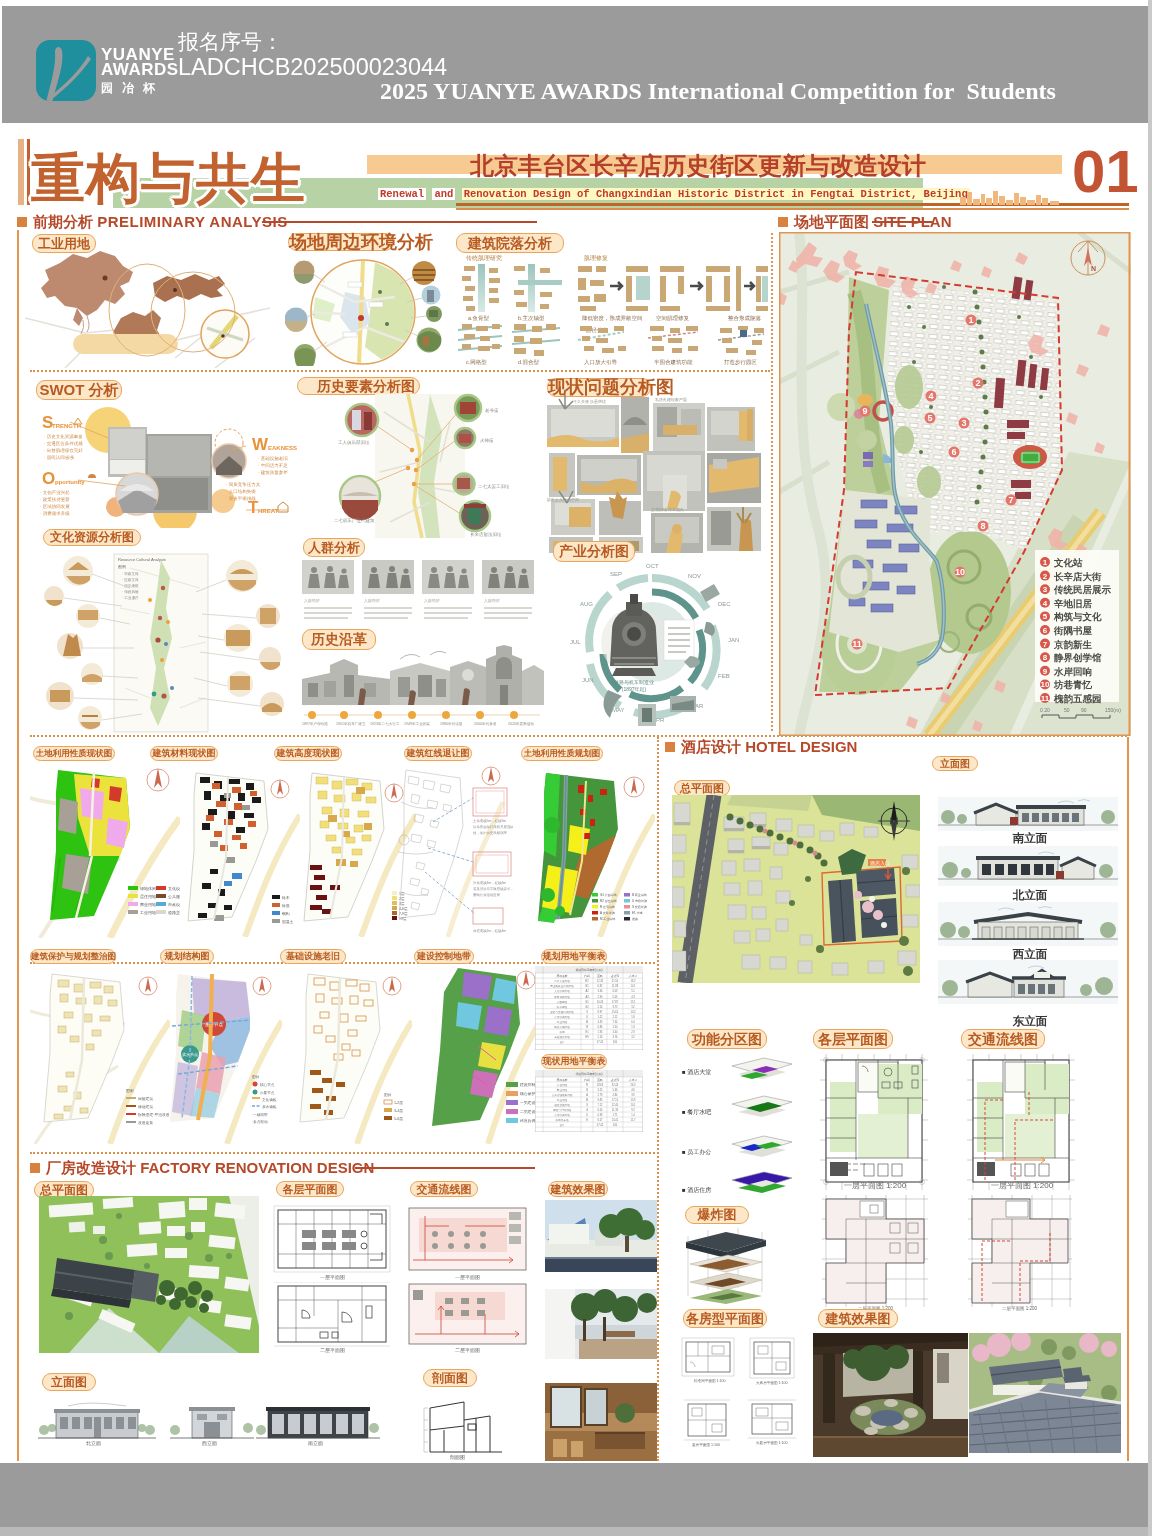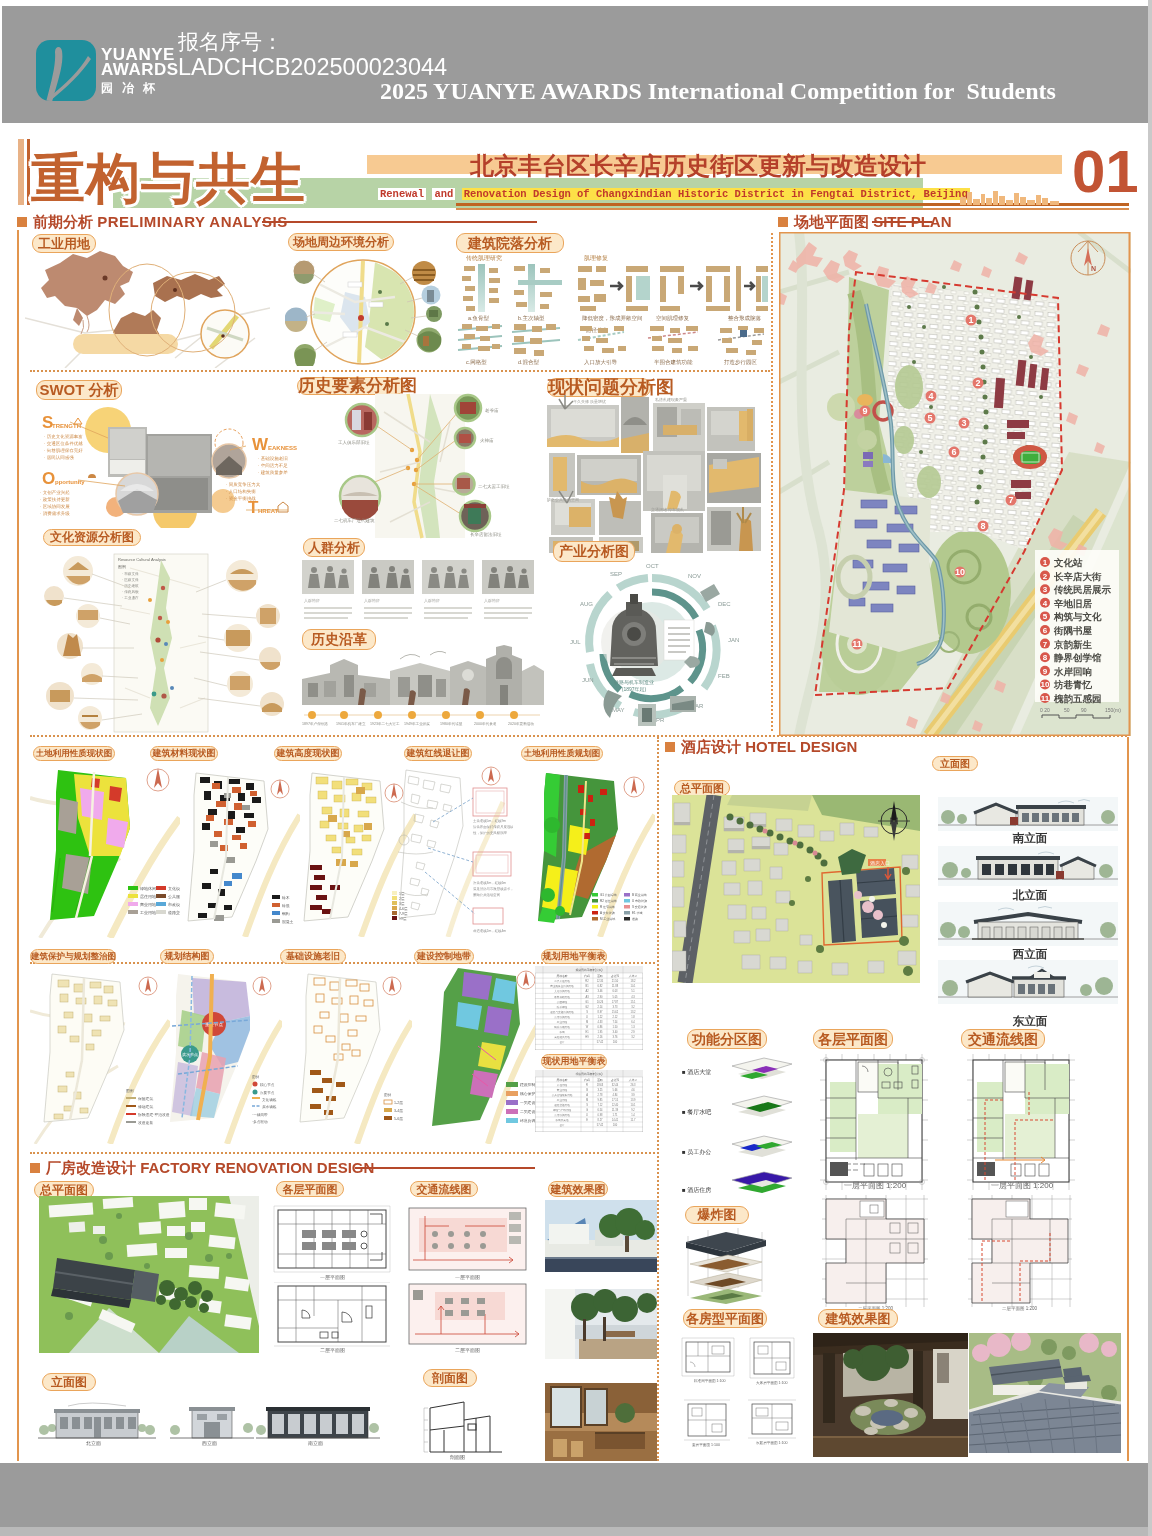--- a/index.html
+++ b/index.html
@@ -42,21 +42,21 @@
 <div class="abs" style="left:27px;top:139px;width:3px;height:66px;background:#c2622f;"></div>
 
 <div class="abs" style="left:113px;top:178px;width:810px;height:30px;background:#b7d3a6;"></div>
 
 <div class="abs" style="left:31px;top:143px;color:#c2622f;font-size:54px;font-weight:bold;letter-spacing:1px;text-shadow:-2px -2px 0 #fff,2px -2px 0 #fff,-2px 2px 0 #fff,2px 2px 0 #fff, -3px 0 0 #fff,3px 0 0 #fff,0 3px 0 #fff,0 -3px 0 #fff;">重构与共生</div>
 
 <div class="abs" style="left:367px;top:155px;width:695px;height:19px;background:#f7ca92;"></div>
 
 <div class="abs" style="left:470px;top:150px;color:#b5402a;font-size:24px;font-weight:bold;">北京丰台区长辛店历史街区更新与改造设计</div>
 
-<div class="abs" style="left:378px;top:188px;color:#c0392b;font-size:10.5px;font-weight:bold;font-family:'Liberation Mono',monospace;"><span style="background:#fff;padding:0 2px;">Renewal</span> <span style="background:#fff;padding:0 2px;">and</span> <span style="background:#fde047;padding:0 2px;">Renovation Design of Changxindian Historic District in Fengtai District, Beijing</span></div>
+<div class="abs" style="left:378px;top:188px;color:#c0392b;font-size:10.5px;font-weight:bold;font-family:'Liberation Mono',monospace;"><span style="background:#fff;padding:0 2px;">Renewal</span> <span style="background:#fff;padding:0 2px;">and</span> <span style="background:#fef9c3;padding:0 2px;">Renovation Design of Changxindian Historic District in Fengtai District, Beijing</span></div>
 
 <div class="abs" style="left:456px;top:203px;width:673px;height:3px;background:#bf6423;"></div>
 <div class="abs" style="left:456px;top:208px;width:673px;height:2px;background:#d98d4f;"></div>
 
 <div class="abs" style="left:1072px;top:137px;color:#c25434;font-size:60px;font-weight:bold;">01</div>
 
 <div class="abs" style="left:958px;top:188px;">
 <svg width="105" height="17">
 <g fill="#f0b87c">
 <rect x="2" y="9" width="6" height="8"></rect>
@@ -139,21 +139,21 @@
 <circle cx="198" cy="88" r="1.8" fill="#5e2f1d"></circle>
         </g>
 
 <g fill="none" stroke="#e0b078" stroke-width="1">
           <ellipse cx="122" cy="62" rx="38" ry="46"></ellipse>
           <ellipse cx="168" cy="64" rx="42" ry="40"></ellipse>
         </g>
 </svg>
 </div>
 
-<div class="pill" style="left:288px;top:233px;width:104px;height:16px;font-size:12px;line-height:16px;">场地周边环境分析</div>
+<div class="pill" style="left:288px;top:233px;width:104px;height:16px;font-size:18px;line-height:16px;">场地周边环境分析</div>
 
 <div class="abs" style="left:285px;top:252px;">
 <svg width="160" height="114" viewBox="0 0 160 114">
 
 <g>
           <circle cx="78" cy="60" r="52" fill="#fdfdfa" stroke="#e0a45c" stroke-width="1.5"></circle>
 <clipPath id="envclip">
             <circle cx="78" cy="60" r="51"></circle>
           </clipPath>
 <g clip-path="url(#envclip)">
@@ -471,21 +471,21 @@
 
 <g stroke="#e0a45c" stroke-width="0.8" fill="none">
           <path d="M40,24 L78,40"></path>
           <path d="M216,48 L200,52"></path>
           <path d="M48,82 L95,88"></path>
           <path d="M216,112 L258,112"></path>
         </g>
 </svg>
 </div>
 
-<div class="pill" style="left:297px;top:377px;width:106px;height:16px;font-size:17px;line-height:16px;">历史要素分析图</div>
+<div class="pill" style="left:297px;top:377px;width:106px;height:16px;font-size:14px;line-height:16px;padding-left:15px;">历史要素分析图</div>
 
 <div class="abs" style="left:330px;top:392px;">
 <svg width="180" height="148" viewBox="0 0 180 148">
 
 <g>
           <rect x="45" y="2" width="90" height="144" fill="#f7f6ef"></rect>
 <path d="M100,2 L112,40 L104,90 L110,146 L96,146 L88,100 L94,50 Z" fill="#cde0b4" opacity="0.85"></path>
 <path d="M78,2 L90,60 L84,110 L92,146" stroke="#f0dc8a" stroke-width="3.5" fill="none"></path>
 <path d="M54,20 L100,50 M50,80 L90,70 M60,130 L100,110 M120,30 L110,70 M125,100 L104,96" stroke="#e4e0d4" stroke-width="1.5" fill="none"></path>
         </g>

